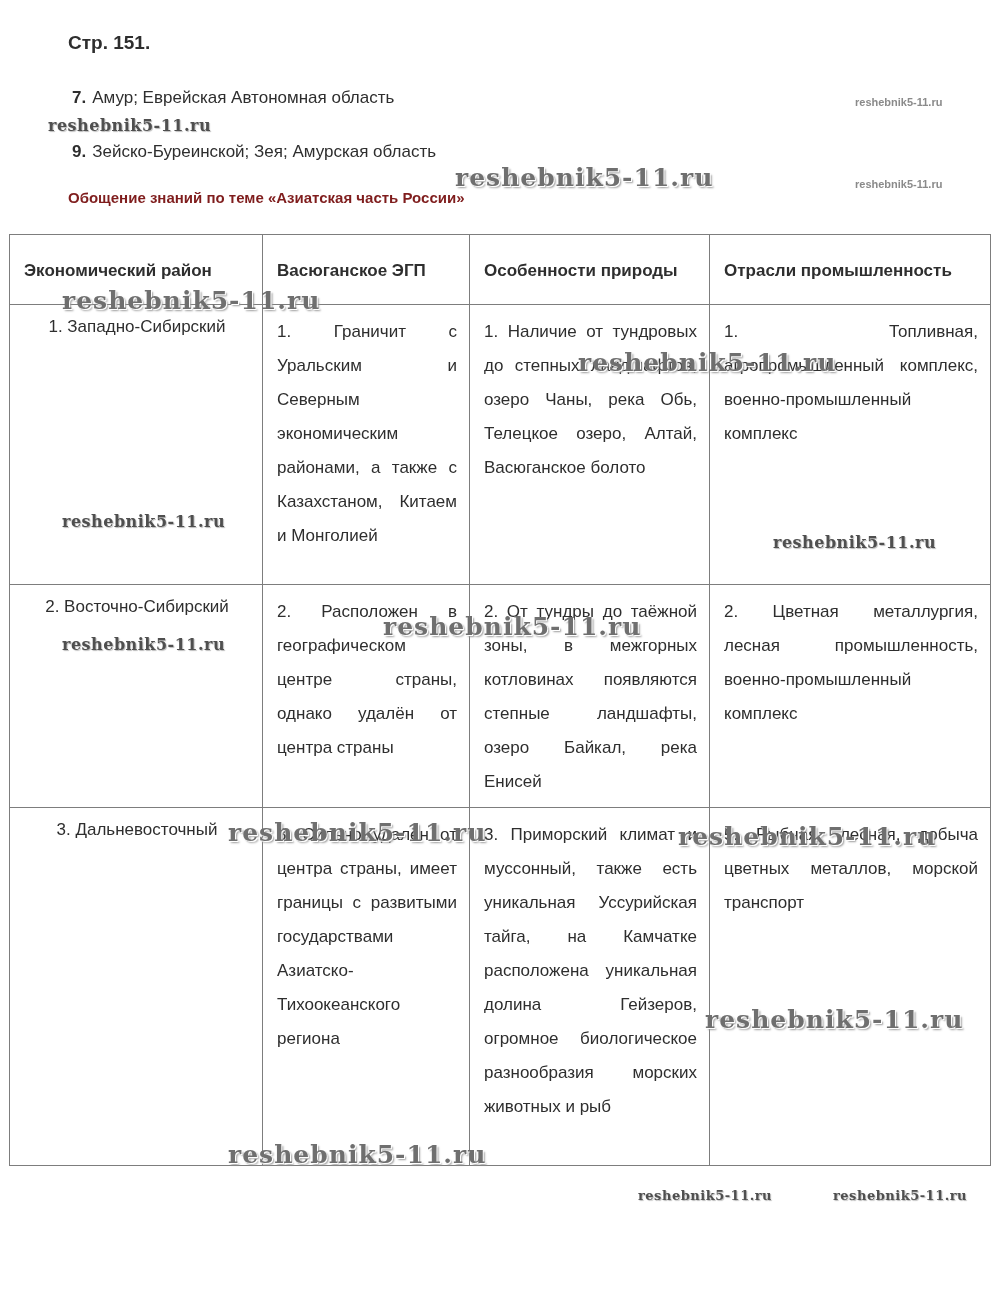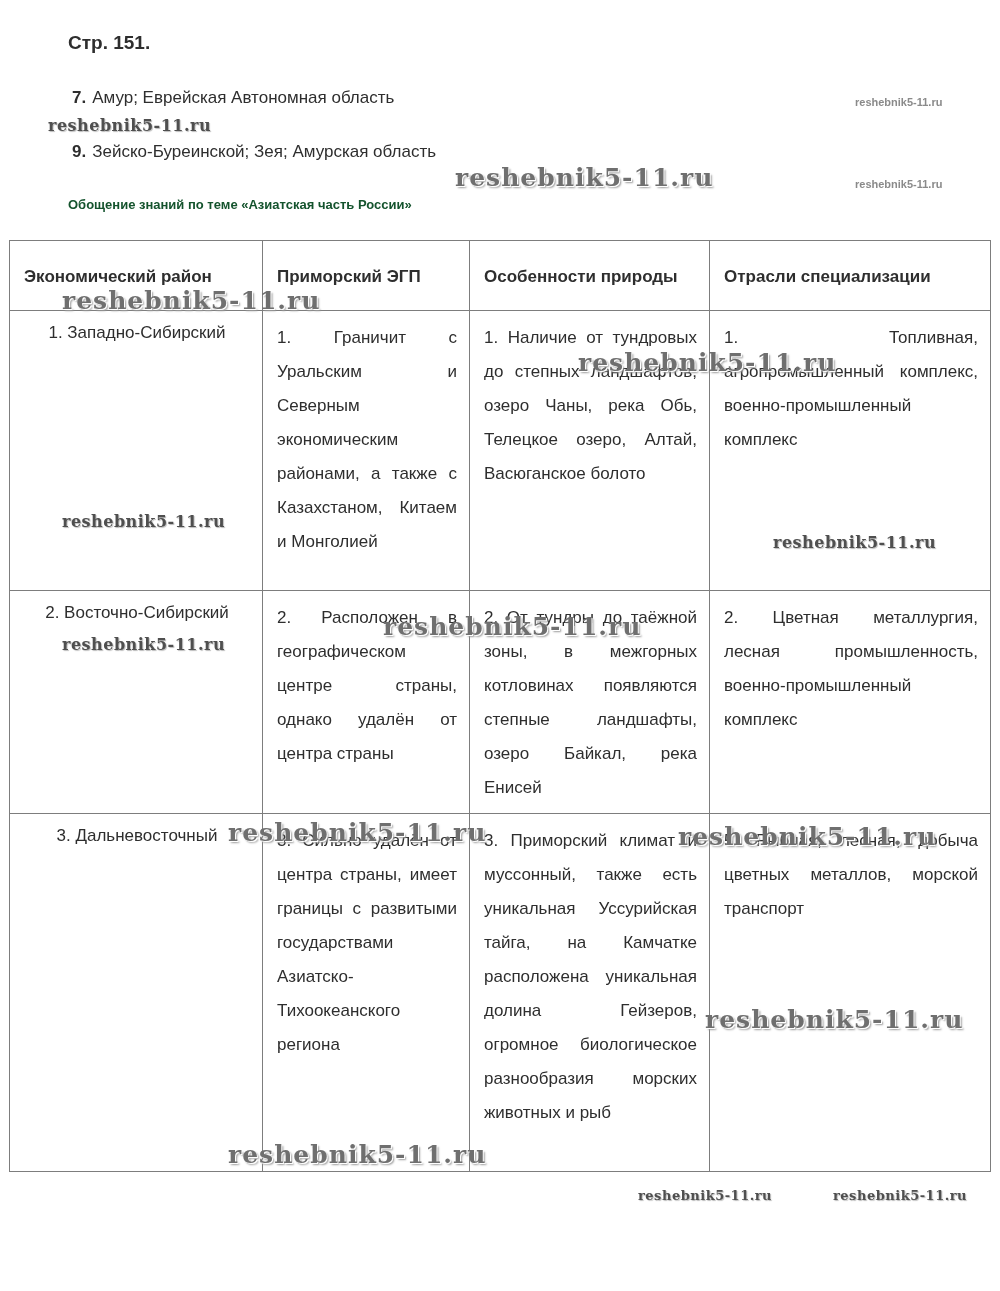--- a/index.html
+++ b/index.html
@@ -5,21 +5,21 @@
   * { margin:0; padding:0; box-sizing:border-box; }
   body { background:#ffffff; font-family:"Liberation Sans", sans-serif; color:#303030; }
   .page { position:relative; width:1000px; height:1291px; background:#ffffff; overflow:hidden; }
 
   .page-title { font-size:19px; font-weight:bold; margin:32px 0 0 68px; color:#2e2e2e; }
 
   .answer-item { margin:33px 0 0 72px; font-size:17px; line-height:22px; color:#2e2e2e; }
   .answer-item .num { font-weight:bold; margin-right:6px; }
   .answer-item + .answer-item { margin-top:32px; }
 
-  .section-heading { margin:34px 0 0 68px; font-size:13px; font-weight:bold; color:#14532d; }
+  .section-heading { margin:26px 0 0 68px; font-size:15px; font-weight:bold; color:#7f1d1d; }
 
   table.summary { border-collapse:collapse; table-layout:fixed; width:981px; margin:28px 0 0 9px; }
   table.summary th, table.summary td {
     border:1px solid #7d7d7d;
     vertical-align:top;
     padding:10px 12px 8px 14px;
     font-size:17px;
     color:#2e2e2e;
   }
   table.summary th {
@@ -70,23 +70,23 @@
   <table class="summary">
     <colgroup>
       <col style="width:253px">
       <col style="width:207px">
       <col style="width:240px">
       <col style="width:281px">
     </colgroup>
     <thead>
       <tr>
         <th>Экономический район</th>
-        <th>Приморский ЭГП</th>
+        <th>Васюганское ЭГП</th>
         <th>Особенности природы</th>
-        <th>Отрасли специализации</th>
+        <th>Отрасли промышленность</th>
       </tr>
     </thead>
     <tbody>
       <tr class="row-1">
         <td class="cell-region">1. Западно-Сибирский</td>
         <td class="cell-justify">1. Граничит с Уральским и Северным экономическим районами, а также с Казахстаном, Китаем и Монголией</td>
         <td class="cell-justify">1. Наличие от тундровых до степных ландшафтов, озеро Чаны, река Обь, Телецкое озеро, Алтай, Васюганское болото</td>
         <td class="cell-justify">1. Топливная, агропромышленный комплекс, военно-промышленный комплекс</td>
       </tr>
       <tr class="row-2">

